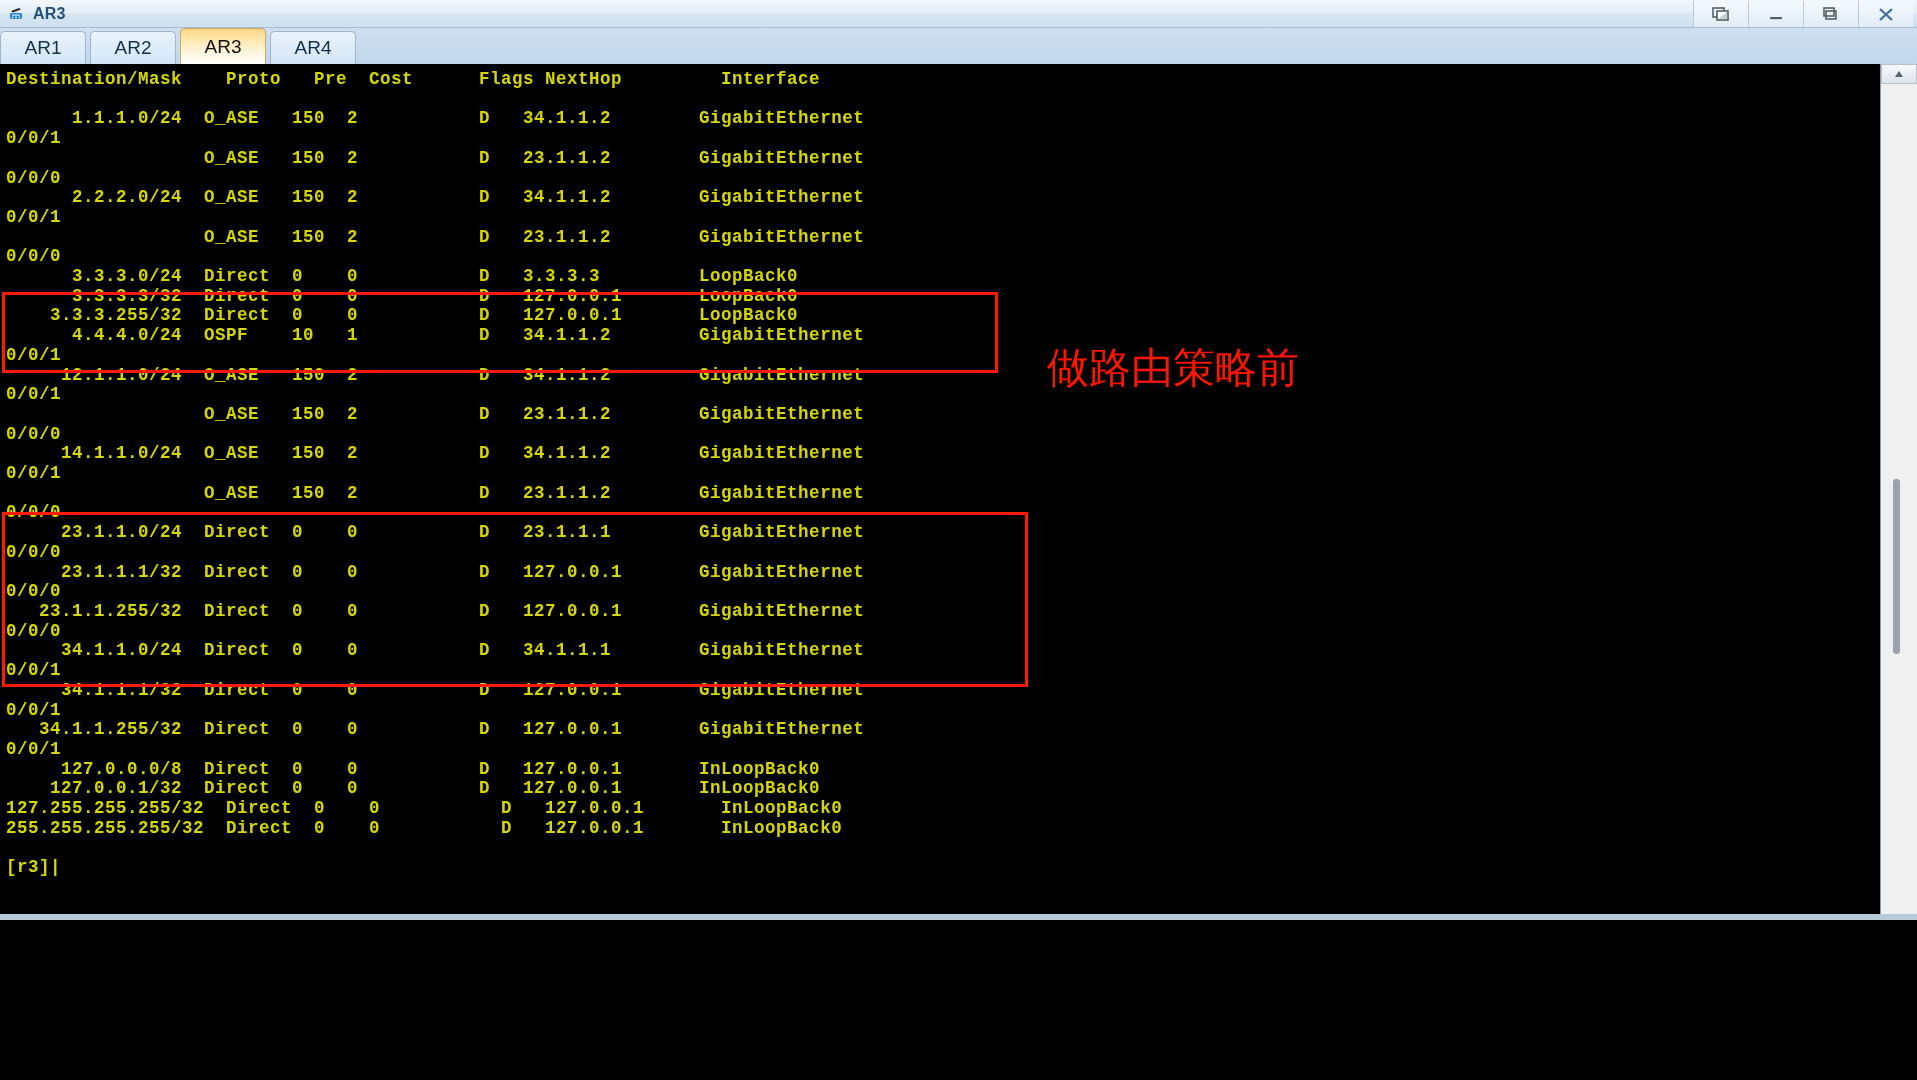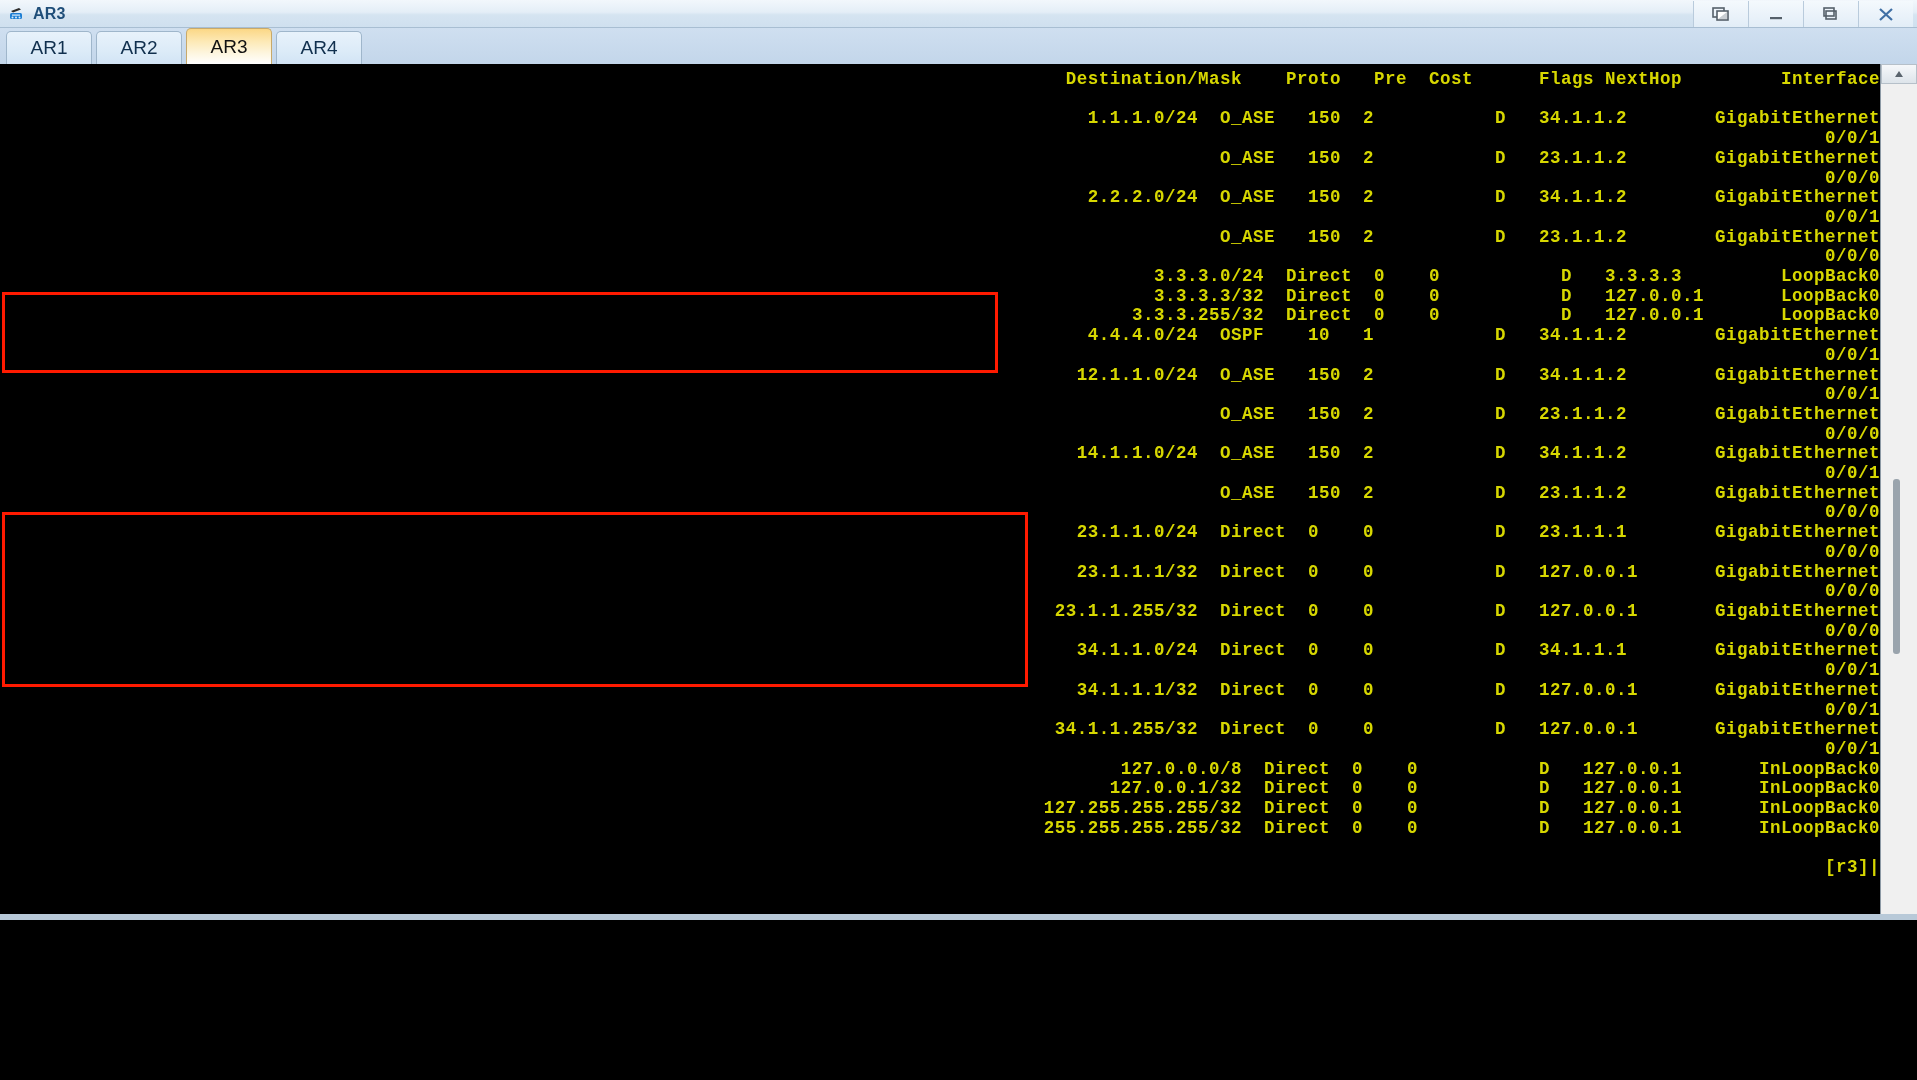--- a/index.html
+++ b/index.html
@@ -75,21 +75,21 @@
   
   .tabbar {
     position: absolute;
     left: 0; top: 28px;
     width: 1917px;
     height: 36px;
     background: linear-gradient(to bottom, #cfdff0, #c3d6ea);
     box-sizing: border-box;
     display: flex;
     align-items: flex-end;
-    padding-left: 6px;
+    padding-left: 0;
   }
   .tab {
     width: 86px;
     height: 33px;
     margin-right: 4px;
     border: 1px solid #9fb6cb;
     border-bottom: none;
     border-radius: 5px 5px 0 0;
     background: linear-gradient(to bottom, #e8f2fb 0%, #dcebf8 60%, #d2e4f5 100%);
     display: flex;
@@ -108,21 +108,20 @@
   }
 
   
   .terminal {
     position: absolute;
     left: 0; top: 64px;
     width: 1917px;
     height: 1016px;
     background: #000000;
     overflow: hidden;
-    text-align: right;
   }
   .term-inner {
     position: absolute;
     left: 0; top: 0;
     width: 1880px;
     height: 1016px;
     padding: 6px 0 0 6px;
     box-sizing: border-box;
   }
   pre.term-text {
@@ -324,20 +323,21 @@
     127.0.0.1/32  Direct  0    0           D   127.0.0.1       InLoopBack0
 127.255.255.255/32  Direct  0    0           D   127.0.0.1       InLoopBack0
 255.255.255.255/32  Direct  0    0           D   127.0.0.1       InLoopBack0
 
 [r3]|</pre>
     </div>
 
     <div class="redbox" id="redbox-1"></div>
     <div class="redbox" id="redbox-2"></div>
 
+    <div class="annotation">做路由策略前</div>
 
     <div class="watermark">CSDN @Vanilla-li</div>
   </div>
 
   <div class="scrollbar">
     <div class="sb-track-shadow"></div>
     <div class="sb-arrow up">
       <svg width="10" height="8" viewBox="0 0 10 8">
           <path d="M5 1 L9 7 L1 7 Z" fill="#5a646d"></path>
         </svg>

